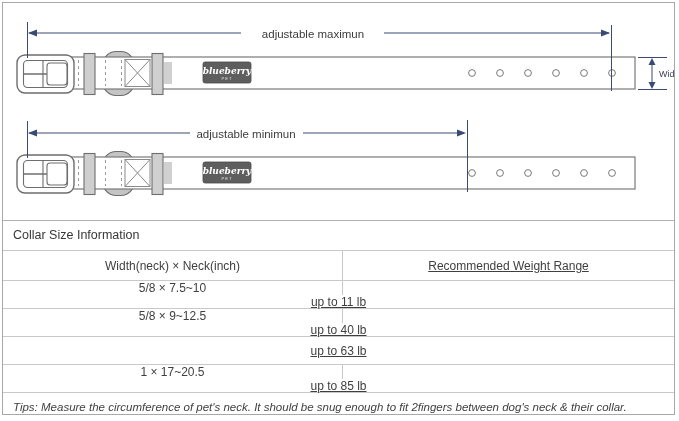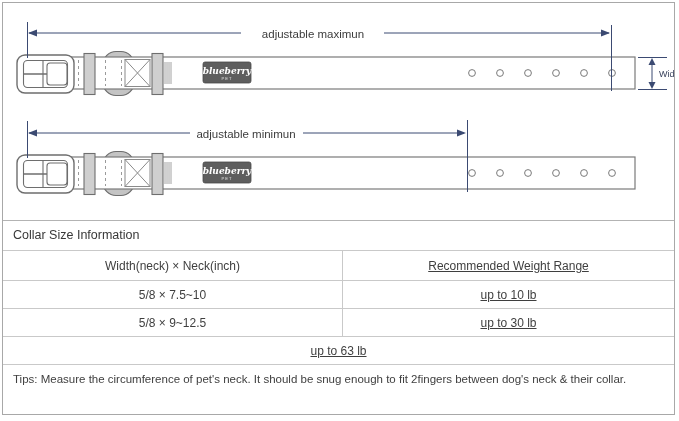--- a/index.html
+++ b/index.html
@@ -6,26 +6,26 @@
   .page{position:relative;width:679px;height:421px;background:#ffffff;
         font-family:"Liberation Sans","DejaVu Sans",sans-serif;overflow:hidden;}
   .frame{position:absolute;left:2px;top:2px;width:673px;height:413px;
          border:1px solid #a8a8a8;box-sizing:border-box;background:#fff;}
   .diagram-svg{display:block;width:671px;height:209px;}
   .section-title{height:29px;line-height:29px;border-top:1px solid #b3b3b3;
                  padding-left:10px;font-size:12.5px;color:#383838;margin-top:8px;}
   .tbl-header{display:flex;height:29px;border-top:1px solid #c9c9c9;
               font-size:12px;color:#3f3f3f;}
   .tbl-row{display:flex;height:27px;border-top:1px solid #c9c9c9;
-           font-size:12px;color:#3f3f3f;}
+           font-size:12px;color:#3f3f3f;flex-direction:column;}
   .cell-l{width:339px;border-right:1px solid #c9c9c9;display:flex;
           align-items:center;justify-content:center;}
   .cell-r{flex:1;display:flex;align-items:center;justify-content:center;text-decoration:underline;}
   .tips-row{height:29px;line-height:29px;border-top:1px solid #c9c9c9;
-            padding-left:10px;font-size:11.5px;color:#404040;white-space:nowrap;}
+            padding-left:10px;font-size:11.5px;color:#404040;white-space:nowrap;font-style:italic;}
   .dim-text{font-size:11.5px;fill:#3c3c3c;}
   .width-text{font-size:9px;fill:#39425c;}
   .brand-script{font-family:"DejaVu Serif","Liberation Serif",serif;
                 font-style:italic;font-weight:bold;font-size:9px;fill:#ffffff;}
   .brand-sub{font-size:4px;fill:#e2e2e2;letter-spacing:1px;}
 </style>
 </head>
 <body>
 
 <div class="page">
@@ -117,25 +117,29 @@
 
     <div class="section-title">Collar Size Information</div>
 
     <div class="tbl-header">
       <div class="cell-l">Width(neck)  ×  Neck(inch)</div>
       <div class="cell-r">Recommended Weight Range</div>
     </div>
 
     <div class="tbl-row">
       <div class="cell-l">5/8 × 7.5~10</div>
-      <div class="cell-r">up to 10 lb</div>
+      <div class="cell-r">up to 11 lb</div>
     </div>
     <div class="tbl-row">
       <div class="cell-l">5/8 × 9~12.5</div>
-      <div class="cell-r">up to 30 lb</div>
+      <div class="cell-r">up to 40 lb</div>
     </div>
     <div class="tbl-row">
       <div class="cell-r">up to 63 lb</div>
+    </div>
+    <div class="tbl-row">
+      <div class="cell-l">1 × 17~20.5</div>
+      <div class="cell-r">up to 85 lb</div>
     </div>
 
     <div class="tips-row">Tips: Measure the circumference of pet's neck. It should be snug enough to fit 2fingers between dog's neck &amp; their collar.</div>
   </div>
 </div>
 
 </body></html>

